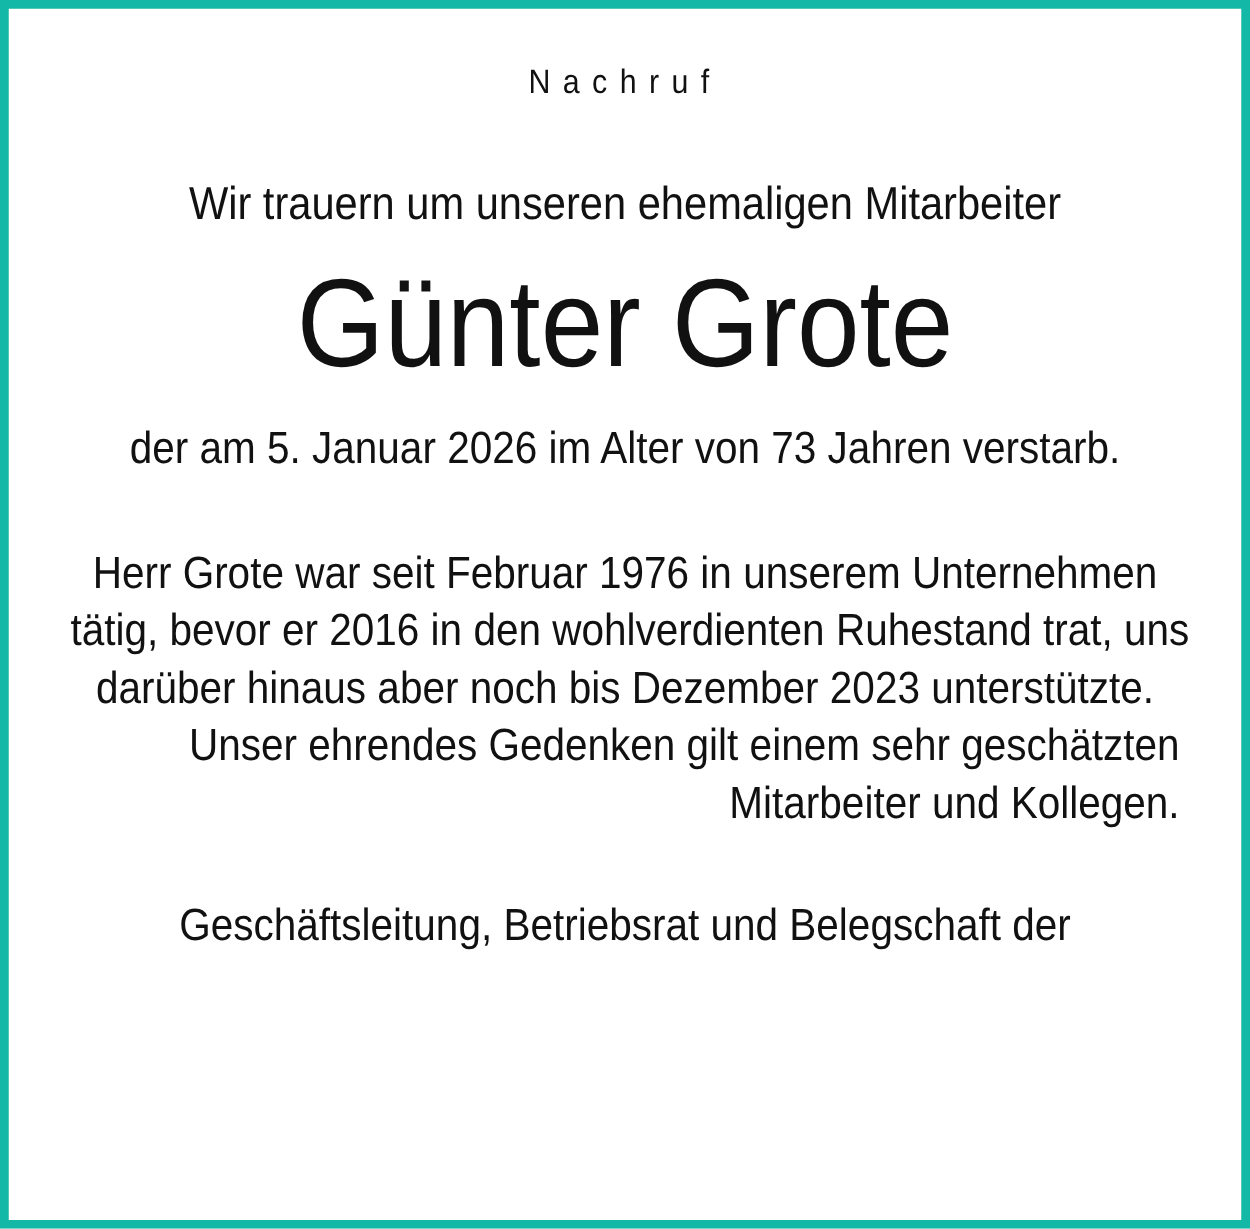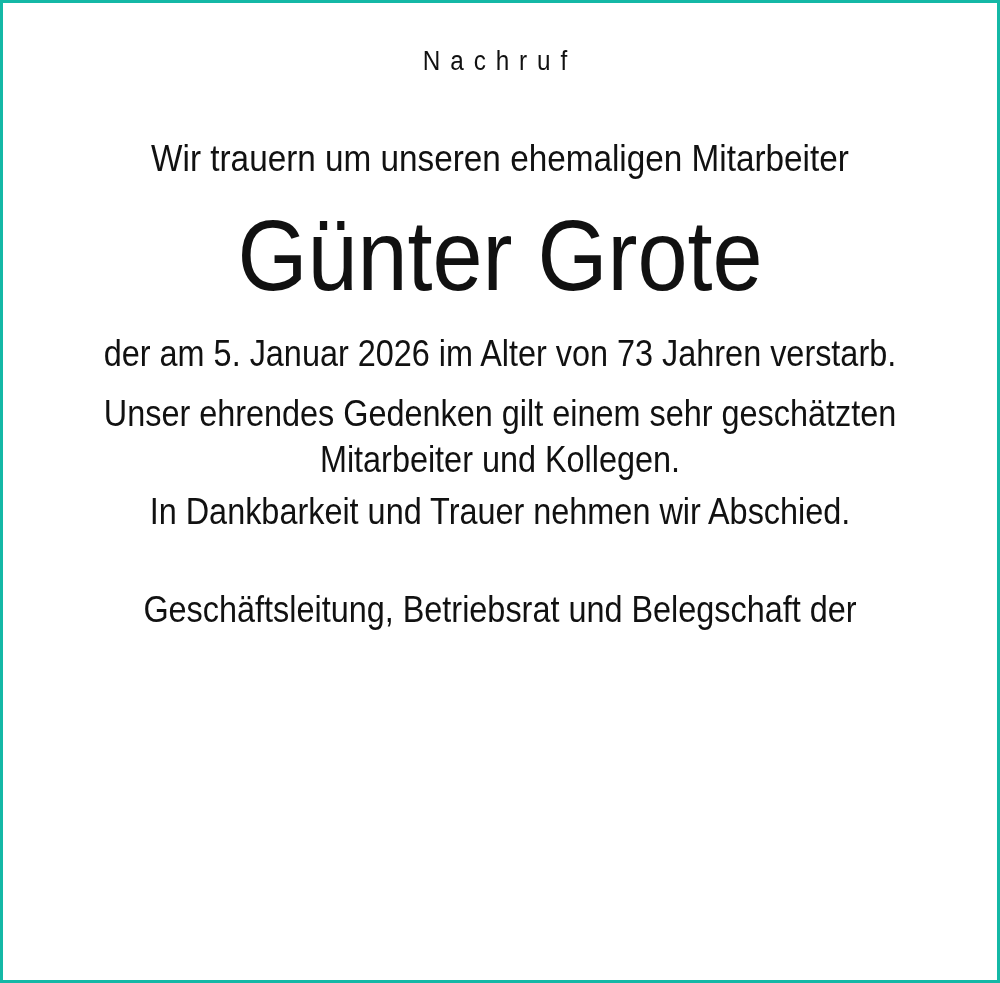--- a/index.html
+++ b/index.html
@@ -4,21 +4,21 @@
 <style>
   html, body {
     margin: 0;
     padding: 0;
     background: #ffffff;
   }
   .page {
     width: 1000px;
     height: 983px;
     box-sizing: border-box;
-    border: 3px solid #14b8a6;
+    border: 7px solid #14b8a6;
     background: #ffffff;
     overflow: hidden;
     text-align: center;
     color: #111111;
     font-family: "Liberation Sans", sans-serif;
     padding-top: 41px;
   }
   
   .cond {
     transform: scaleX(0.9);
@@ -45,21 +45,21 @@
   .death-line {
     margin-top: 20px;
     font-size: 36px;
     line-height: 46px;
   }
   .para {
     font-size: 36px;
     line-height: 46px;
   }
   .para-1 { margin-top: 54px; }
-  .para-2 { margin-top: 14px; }
+  .para-2 { margin-top: 0; text-align: right; }
   .para-3 { margin-top: 6px; }
   .signature {
     margin-top: 52px;
     font-size: 36px;
     line-height: 46px;
   }
   .companies {
     margin-top: 12px;
     font-size: 37px;
     line-height: 50px;
@@ -71,26 +71,28 @@
 <div class="page">
 
   <div class="kicker cond">Nachruf</div>
 
   <div class="intro cond">Wir trauern um unseren ehemaligen Mitarbeiter</div>
 
   <div class="name cond">Günter Grote</div>
 
   <div class="death-line cond">der am 5. Januar 2026 im Alter von 73 Jahren verstarb.</div>
 
+  <div class="para para-1">
+    <div class="cond">Herr Grote war seit Februar 1976 in unserem Unternehmen</div>
+    <div class="cond">tätig, bevor er 2016 in den wohlverdienten Ruhestand trat, uns</div>
+    <div class="cond">darüber hinaus aber noch bis Dezember 2023 unterstützte.</div>
+  </div>
 
   <div class="para para-2">
     <div class="cond">Unser ehrendes Gedenken gilt einem sehr geschätzten</div>
     <div class="cond">Mitarbeiter und Kollegen.</div>
   </div>
 
-  <div class="para para-3">
-    <div class="cond">In Dankbarkeit und Trauer nehmen wir Abschied.</div>
-  </div>
 
   <div class="signature cond">Geschäftsleitung, Betriebsrat und Belegschaft der</div>
 
 
 </div>
 
 </body></html>

